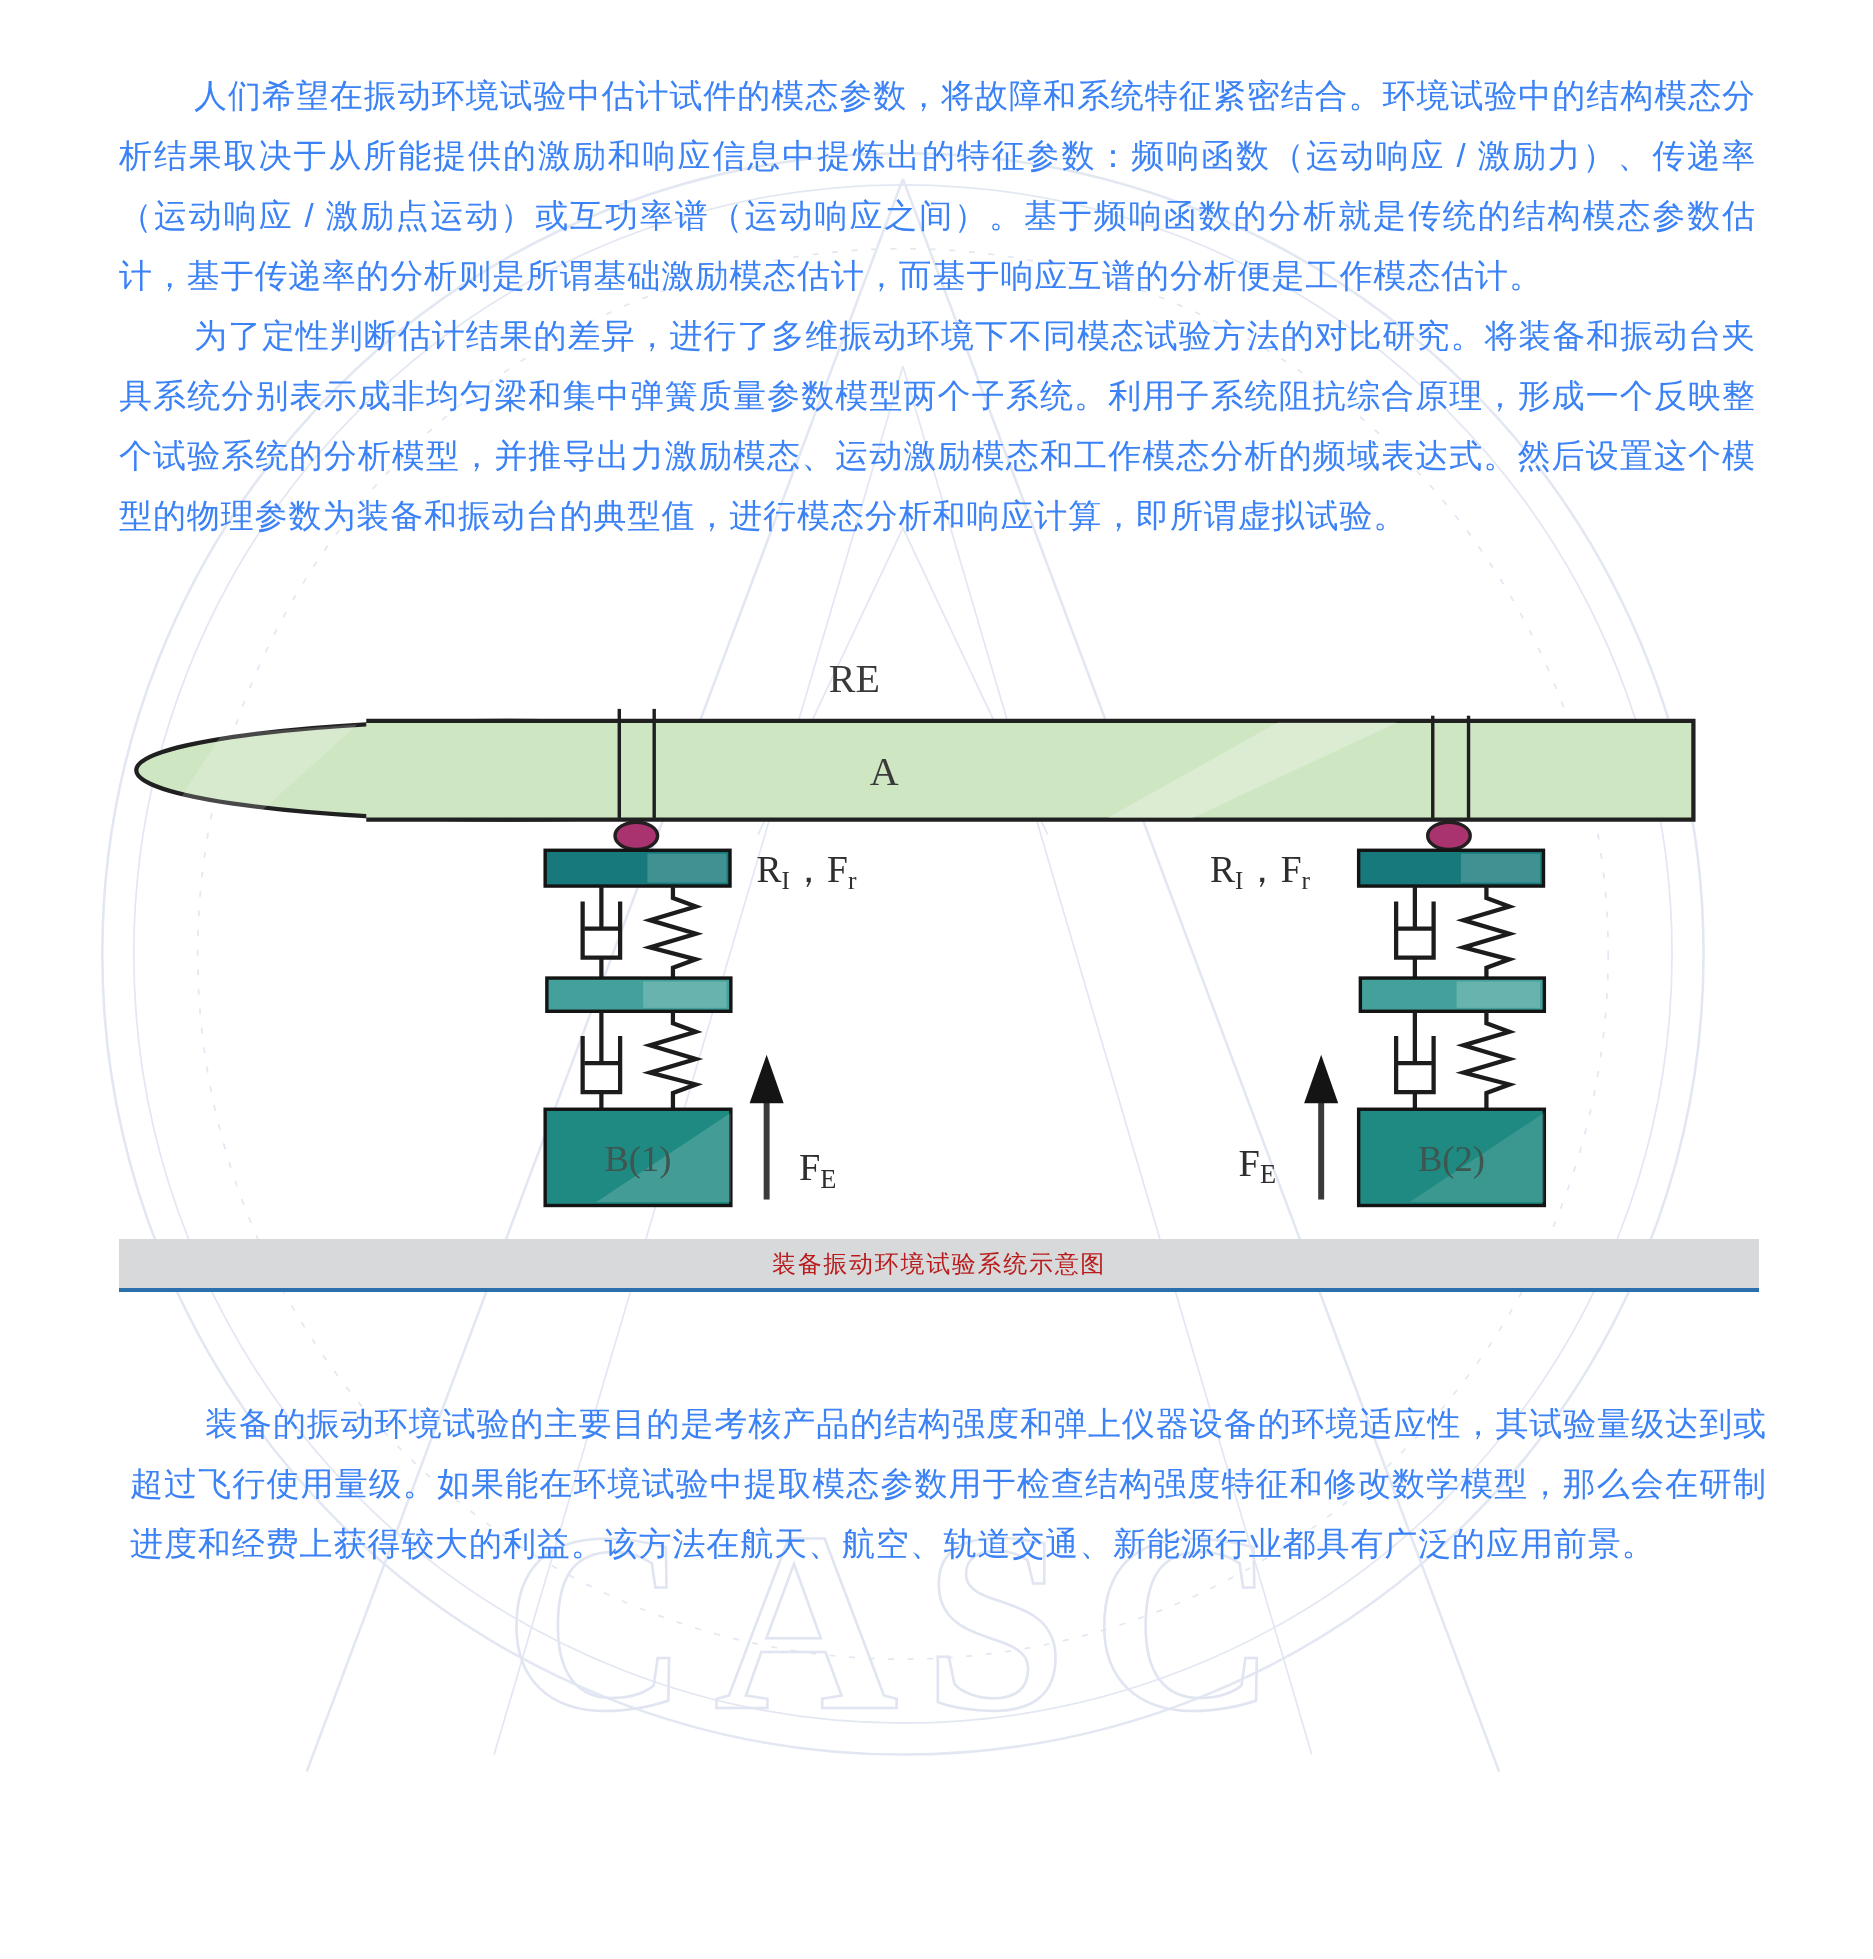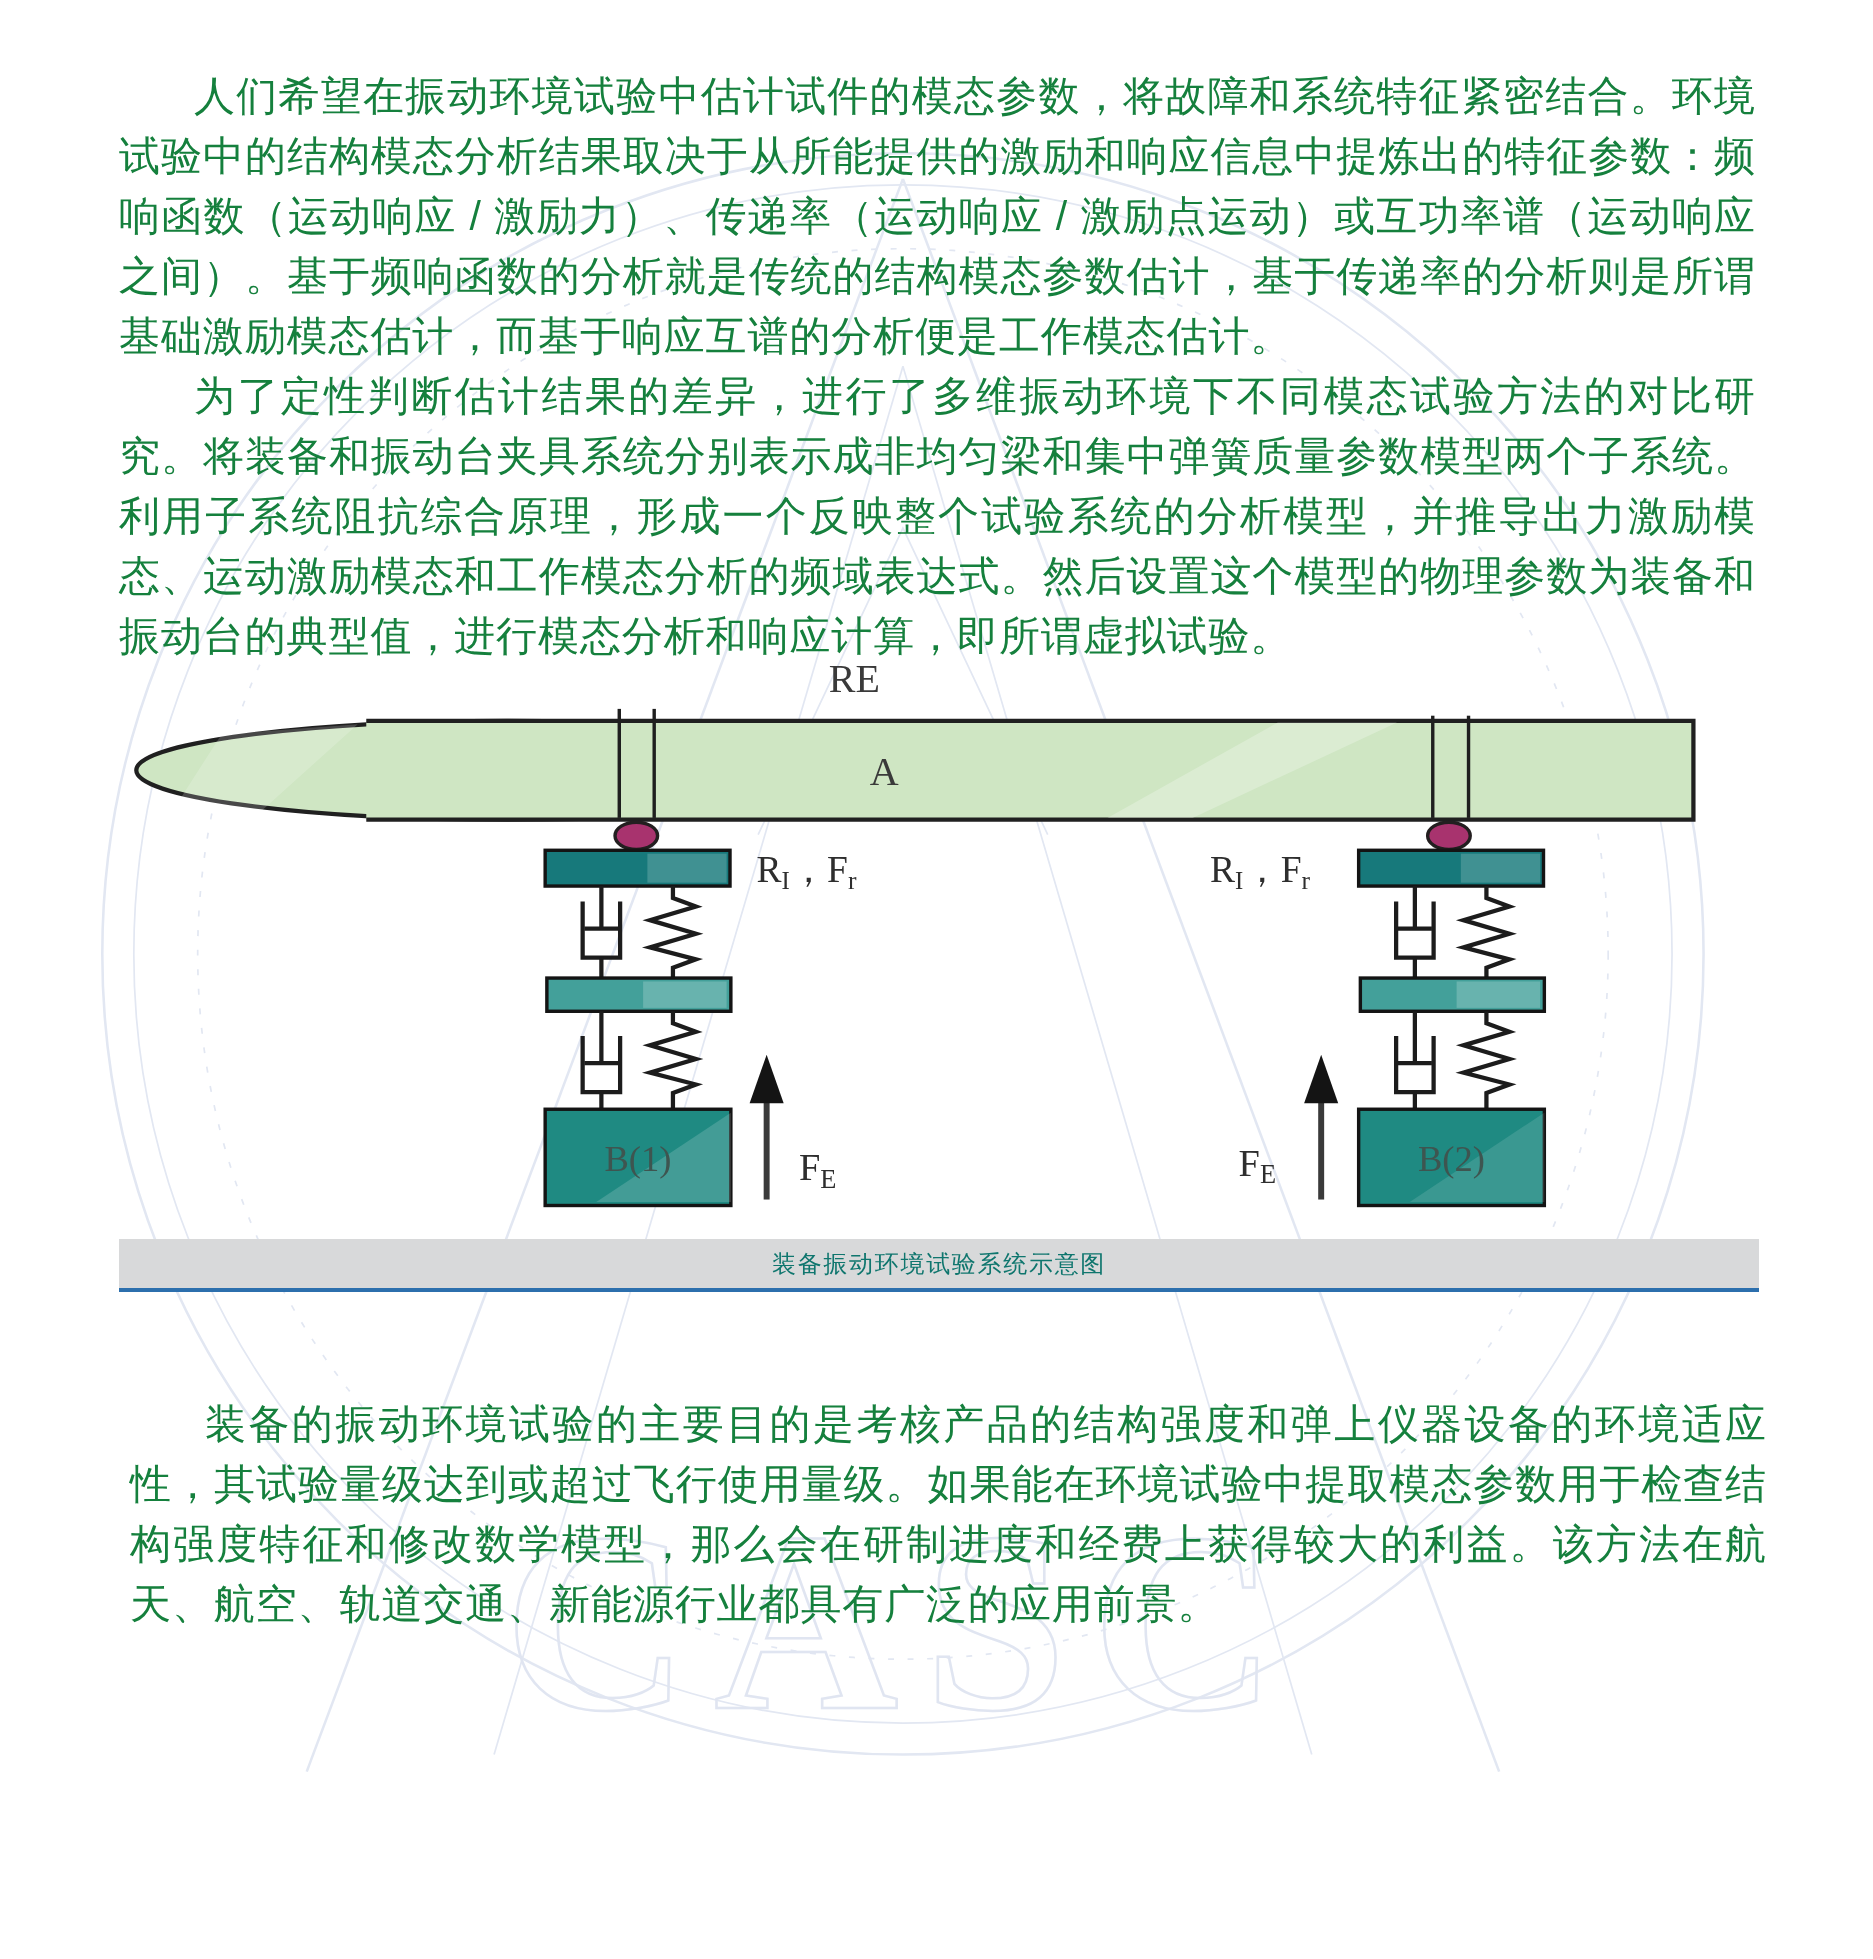--- a/index.html
+++ b/index.html
@@ -4,33 +4,33 @@
 <style>
   html,body{margin:0;padding:0;background:#ffffff;}
   .page{
     position:relative;width:1874px;height:1959px;background:#ffffff;overflow:hidden;
     font-family:"Liberation Sans","DejaVu Sans",sans-serif;color:#212121;
   }
   .wm{position:absolute;left:0;top:0;z-index:0;}
   .content{position:absolute;left:0;top:0;z-index:1;width:1874px;height:1959px;}
   .bodytext{
     position:absolute;left:119px;width:1637px;
-    font-size:41px;line-height:60px;letter-spacing:0.9px;
-    text-align:justify;text-justify:inter-ideograph;color:#15803d;
+    font-size:33px;line-height:60px;letter-spacing:0.9px;
+    text-align:justify;text-justify:inter-ideograph;color:#3b82f6;
   }
   .bodytext p{margin:0;text-indent:75px;}
   #blk1{top:66px;}
   #blk3{top:1394px;margin-left:11px;}
   .figsvg{position:absolute;left:0;top:0;}
   .caption-bar{
     position:absolute;left:119px;top:1239px;width:1640px;height:49px;
     background:#d8d9da;border-bottom:4.3px solid #2c6fad;
     display:flex;align-items:center;justify-content:center;
   }
-  .caption-bar span{font-size:24px;letter-spacing:1.7px;color:#0f766e;}
+  .caption-bar span{font-size:24px;letter-spacing:1.7px;color:#b91c1c;}
   .serif{font-family:"Liberation Serif","DejaVu Serif",serif;}
 </style>
 </head>
 <body>
 
 <div class="page">
 
   <svg class="wm" width="1874" height="1959" viewBox="0 0 2200 2300" aria-hidden="true">
     <g stroke="#e2e7f2" fill="none" stroke-width="3">
       <circle cx="1060" cy="1120" r="940"></circle>

